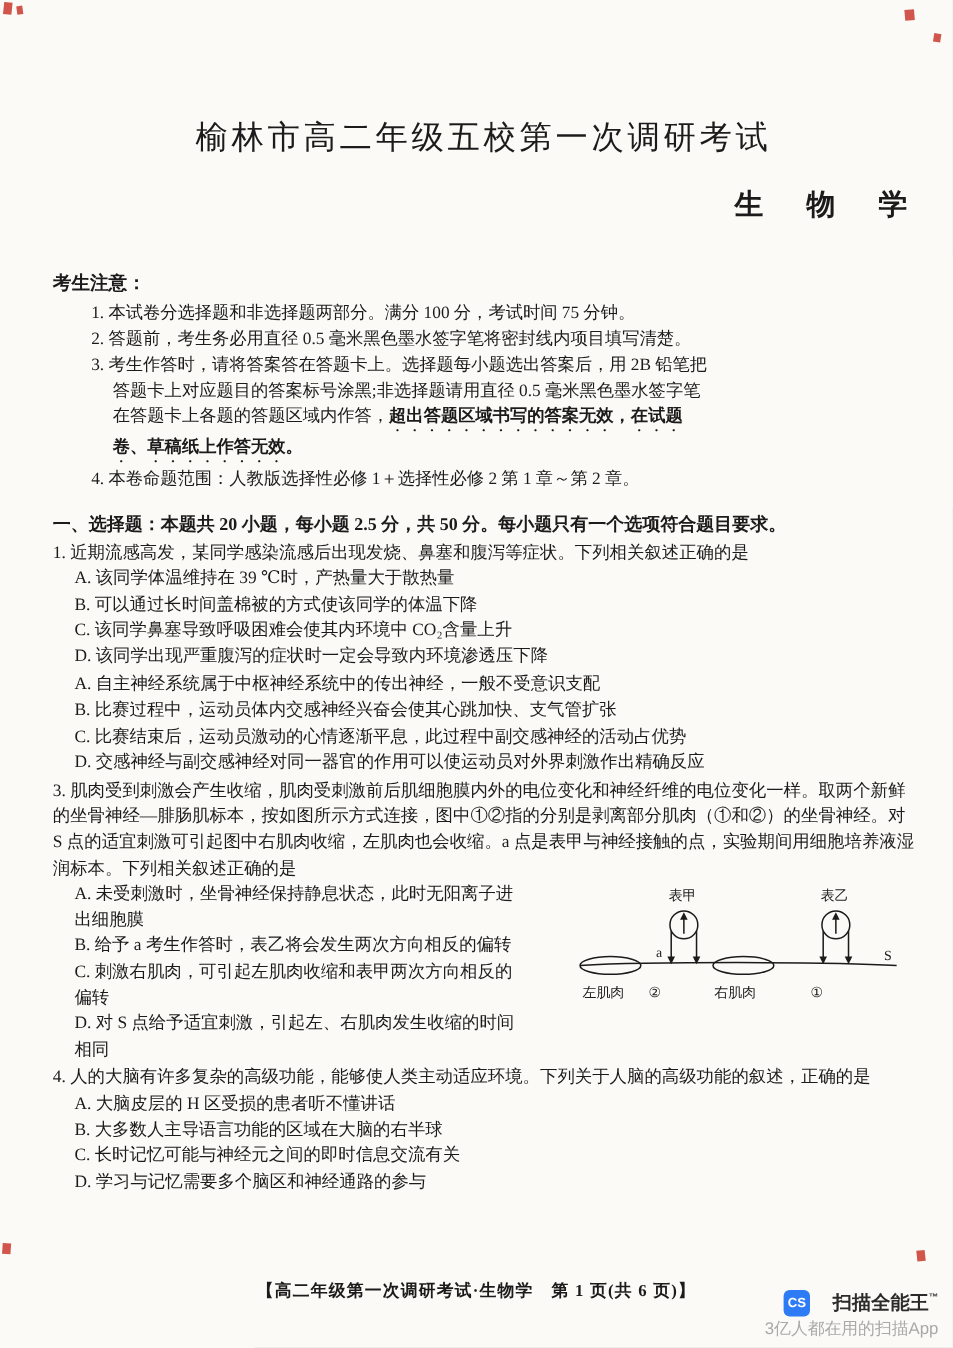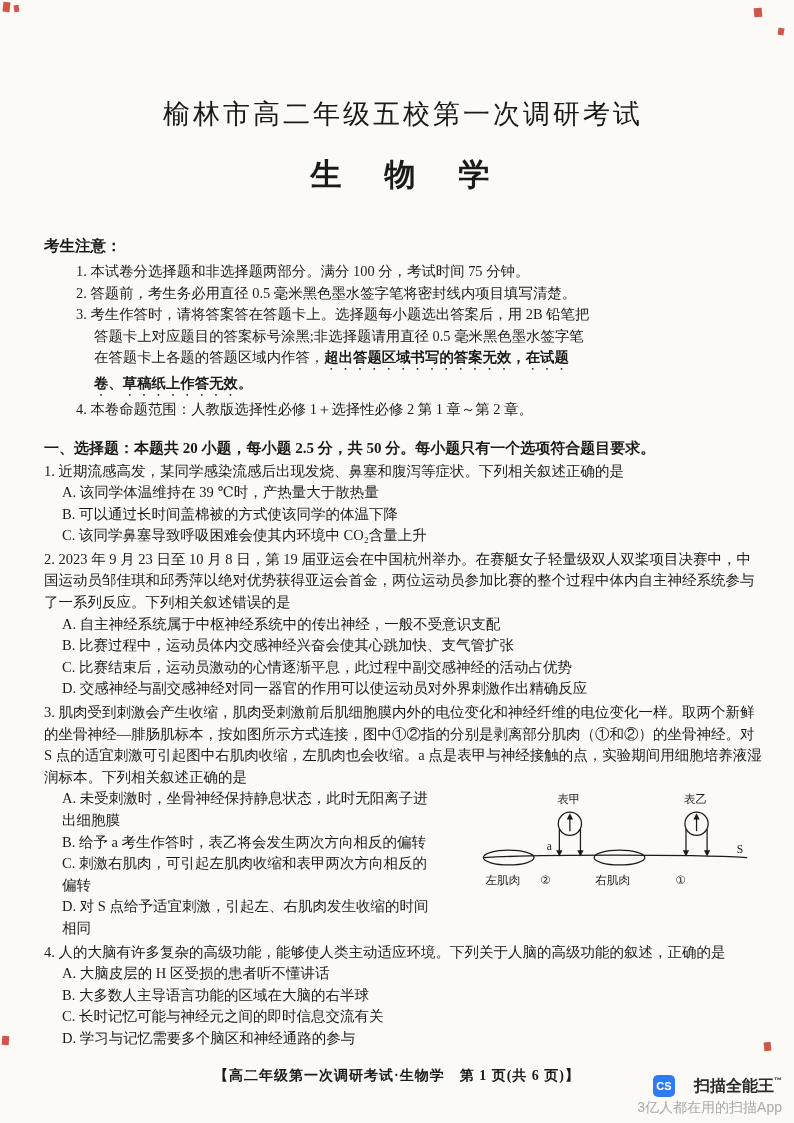--- a/index.html
+++ b/index.html
@@ -11,22 +11,22 @@
     font-family:"Liberation Serif","DejaVu Serif",serif;
     color:#1b1b1b;
     overflow:hidden;
   }
   .content{position:absolute;left:44px;right:32px;top:0;}
   .title{
     margin-top:96px;text-align:center;
     font-size:27px;font-weight:400;letter-spacing:3px;
   }
   .subject{
-    margin-top:22px;text-align:center;
-    font-size:31px;font-weight:700;letter-spacing:6px;
+    margin-top:22px;text-align:right;
+    font-size:24px;font-weight:700;letter-spacing:6px;
   }
   .notice{margin-top:40px;}
   .notice-heading{font-size:15.5px;font-weight:700;}
   .notice-items{width:515px;margin-left:32px;margin-top:4px;font-size:14.4px;line-height:21.5px;}
   .notice-item{padding-left:18px;text-indent:-18px;}
   .em-dots{
     font-weight:700;
     -webkit-text-emphasis:dot #1b1b1b;
     -webkit-text-emphasis-position:under left;
     text-emphasis:dot #1b1b1b;
@@ -96,25 +96,25 @@
     </div>
 
     <div class="section-heading">一、选择题：本题共 20 小题，每小题 2.5 分，共 50 分。每小题只有一个选项符合题目要求。</div>
 
     <div class="question">
       <div class="q-stem">1. 近期流感高发，某同学感染流感后出现发烧、鼻塞和腹泻等症状。下列相关叙述正确的是</div>
       <div class="q-options">
         <div>A. 该同学体温维持在 39 ℃时，产热量大于散热量</div>
         <div>B. 可以通过长时间盖棉被的方式使该同学的体温下降</div>
         <div>C. 该同学鼻塞导致呼吸困难会使其内环境中 CO₂含量上升</div>
+        <div>D. 该同学出现严重腹泻的症状时一定会导致内环境渗透压下降</div>
       </div>
     </div>
 
     <div class="question">
-      <div class="q-stem">2. 2023 年 9 月 23 日至 10 月 8 日，第 19 届亚运会在中国杭州举办。在赛艇女子轻量级双人双桨项目决赛中，中国运动员邹佳琪和邱秀萍以绝对优势获得亚运会首金，两位运动员参加比赛的整个过程中体内自主神经系统参与了一系列反应。下列相关叙述错误的是</div>
       <div class="q-options">
         <div>A. 自主神经系统属于中枢神经系统中的传出神经，一般不受意识支配</div>
         <div>B. 比赛过程中，运动员体内交感神经兴奋会使其心跳加快、支气管扩张</div>
         <div>C. 比赛结束后，运动员激动的心情逐渐平息，此过程中副交感神经的活动占优势</div>
         <div>D. 交感神经与副交感神经对同一器官的作用可以使运动员对外界刺激作出精确反应</div>
       </div>
     </div>
 
     <div class="question">
       <div class="q-stem">3. 肌肉受到刺激会产生收缩，肌肉受刺激前后肌细胞膜内外的电位变化和神经纤维的电位变化一样。取两个新鲜的坐骨神经—腓肠肌标本，按如图所示方式连接，图中①②指的分别是剥离部分肌肉（①和②）的坐骨神经。对 S 点的适宜刺激可引起图中右肌肉收缩，左肌肉也会收缩。a 点是表甲与神经接触的点，实验期间用细胞培养液湿润标本。下列相关叙述正确的是</div>

